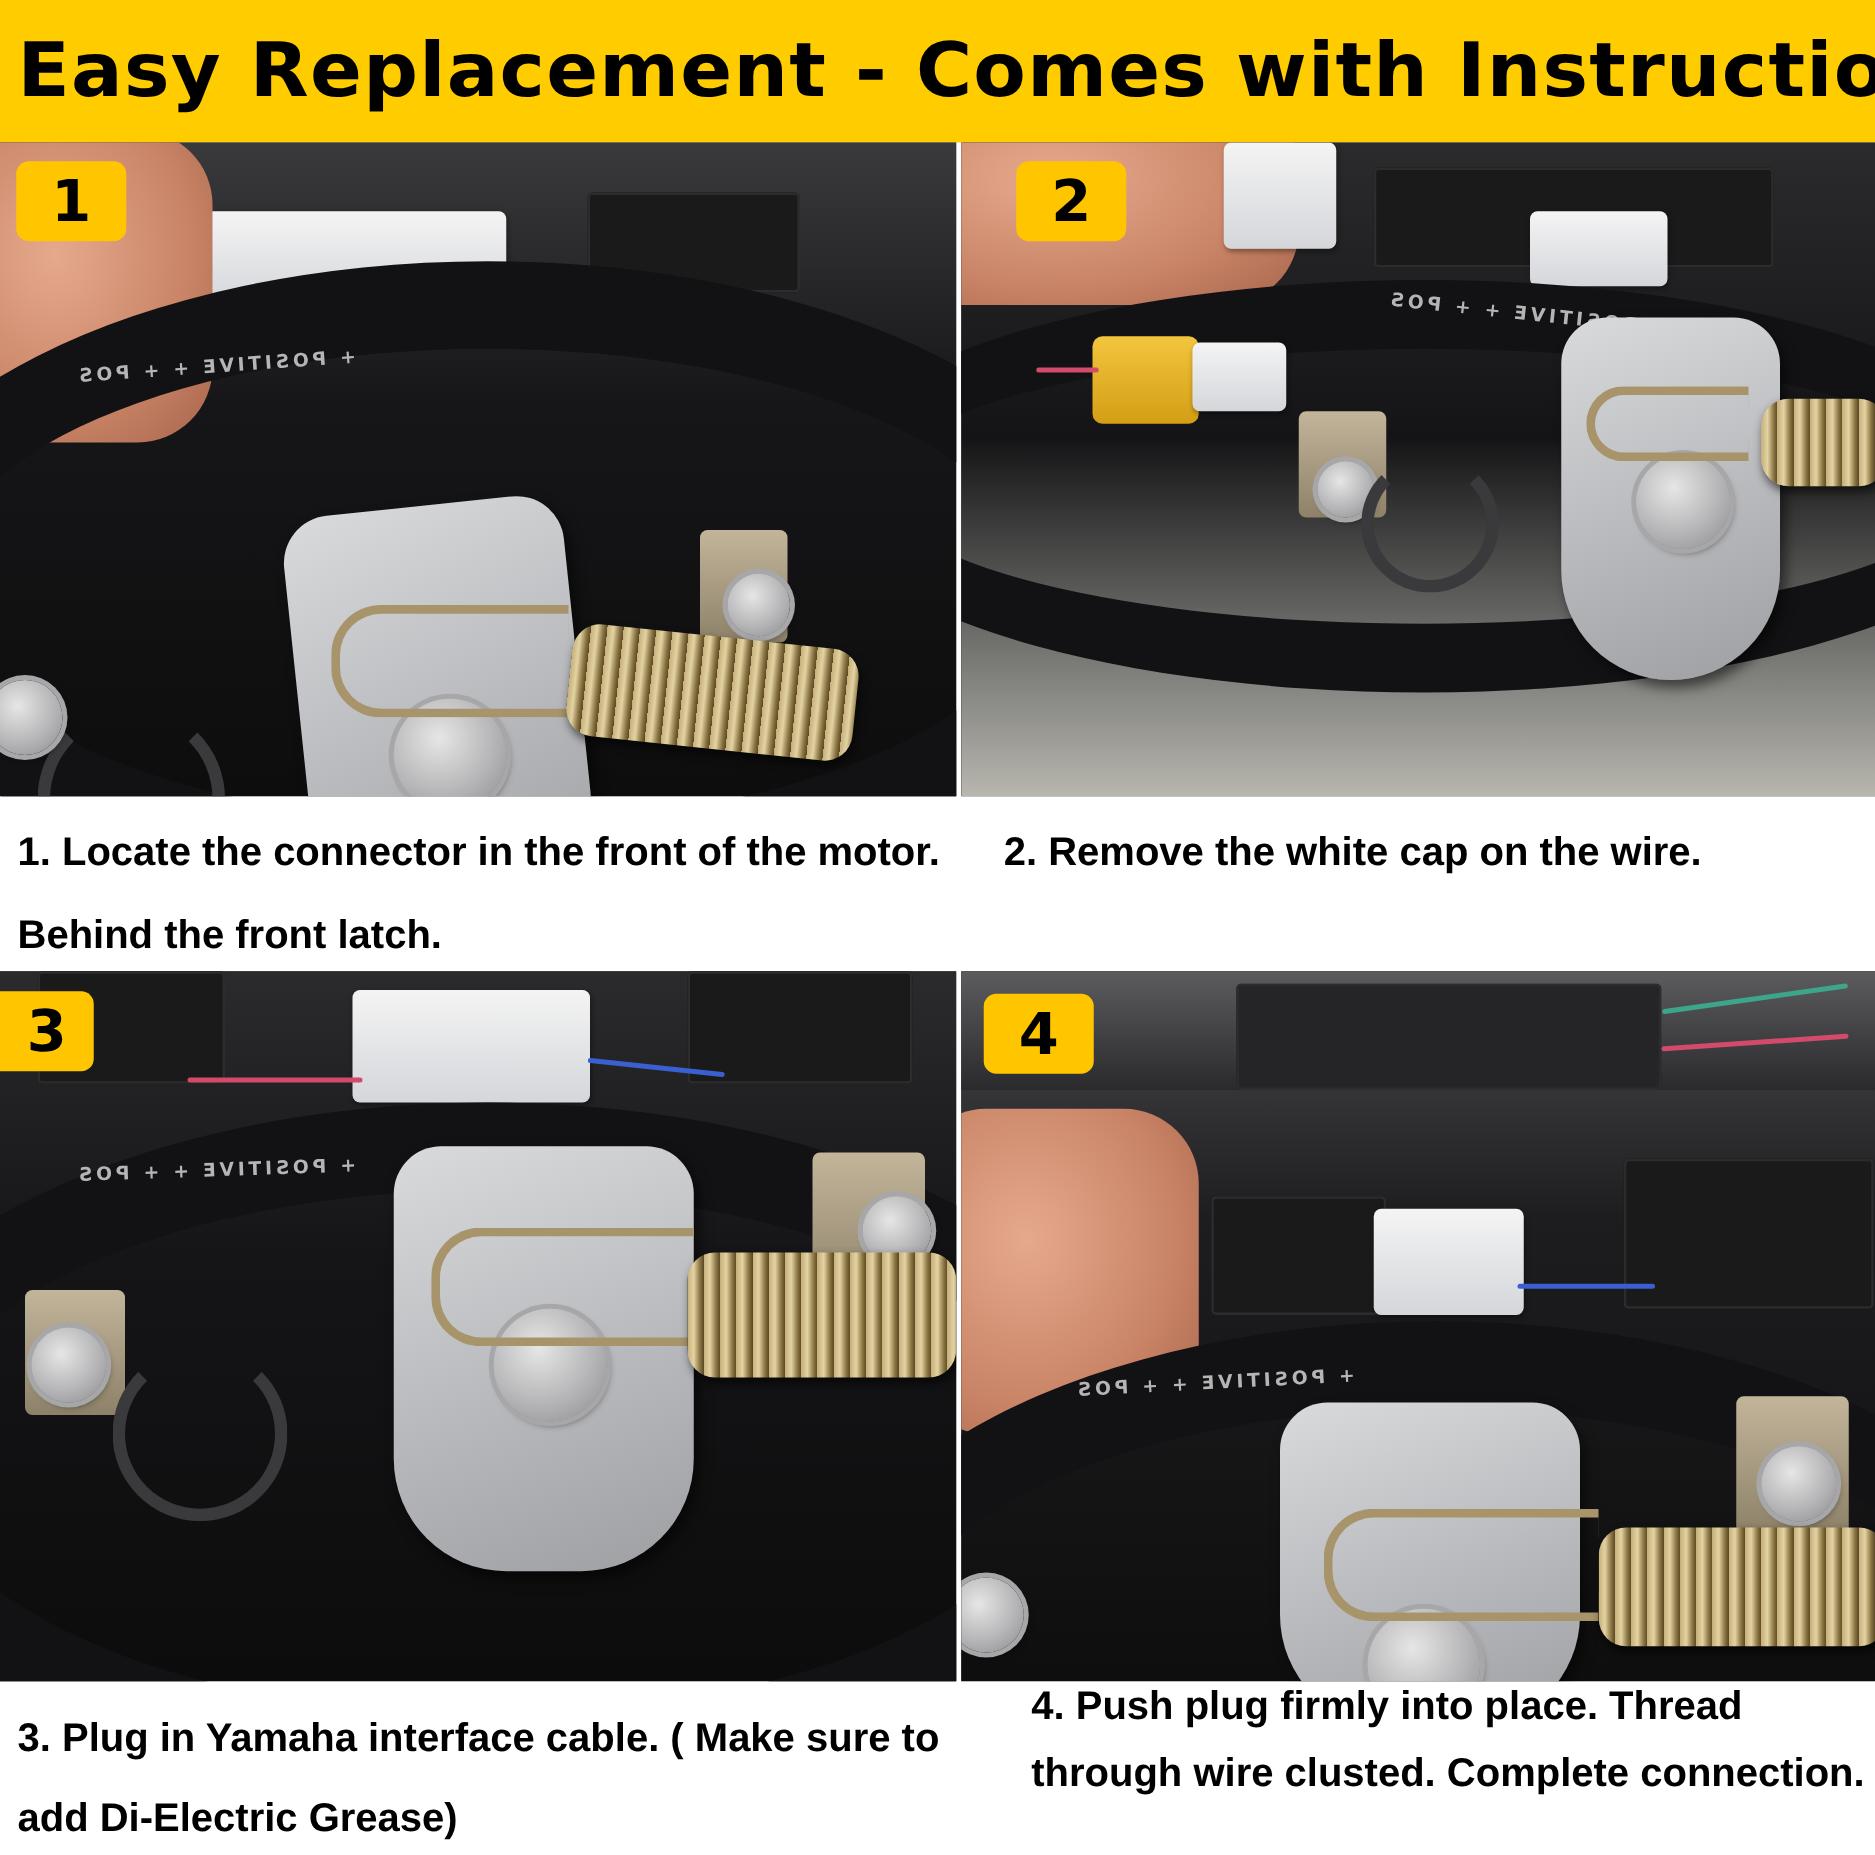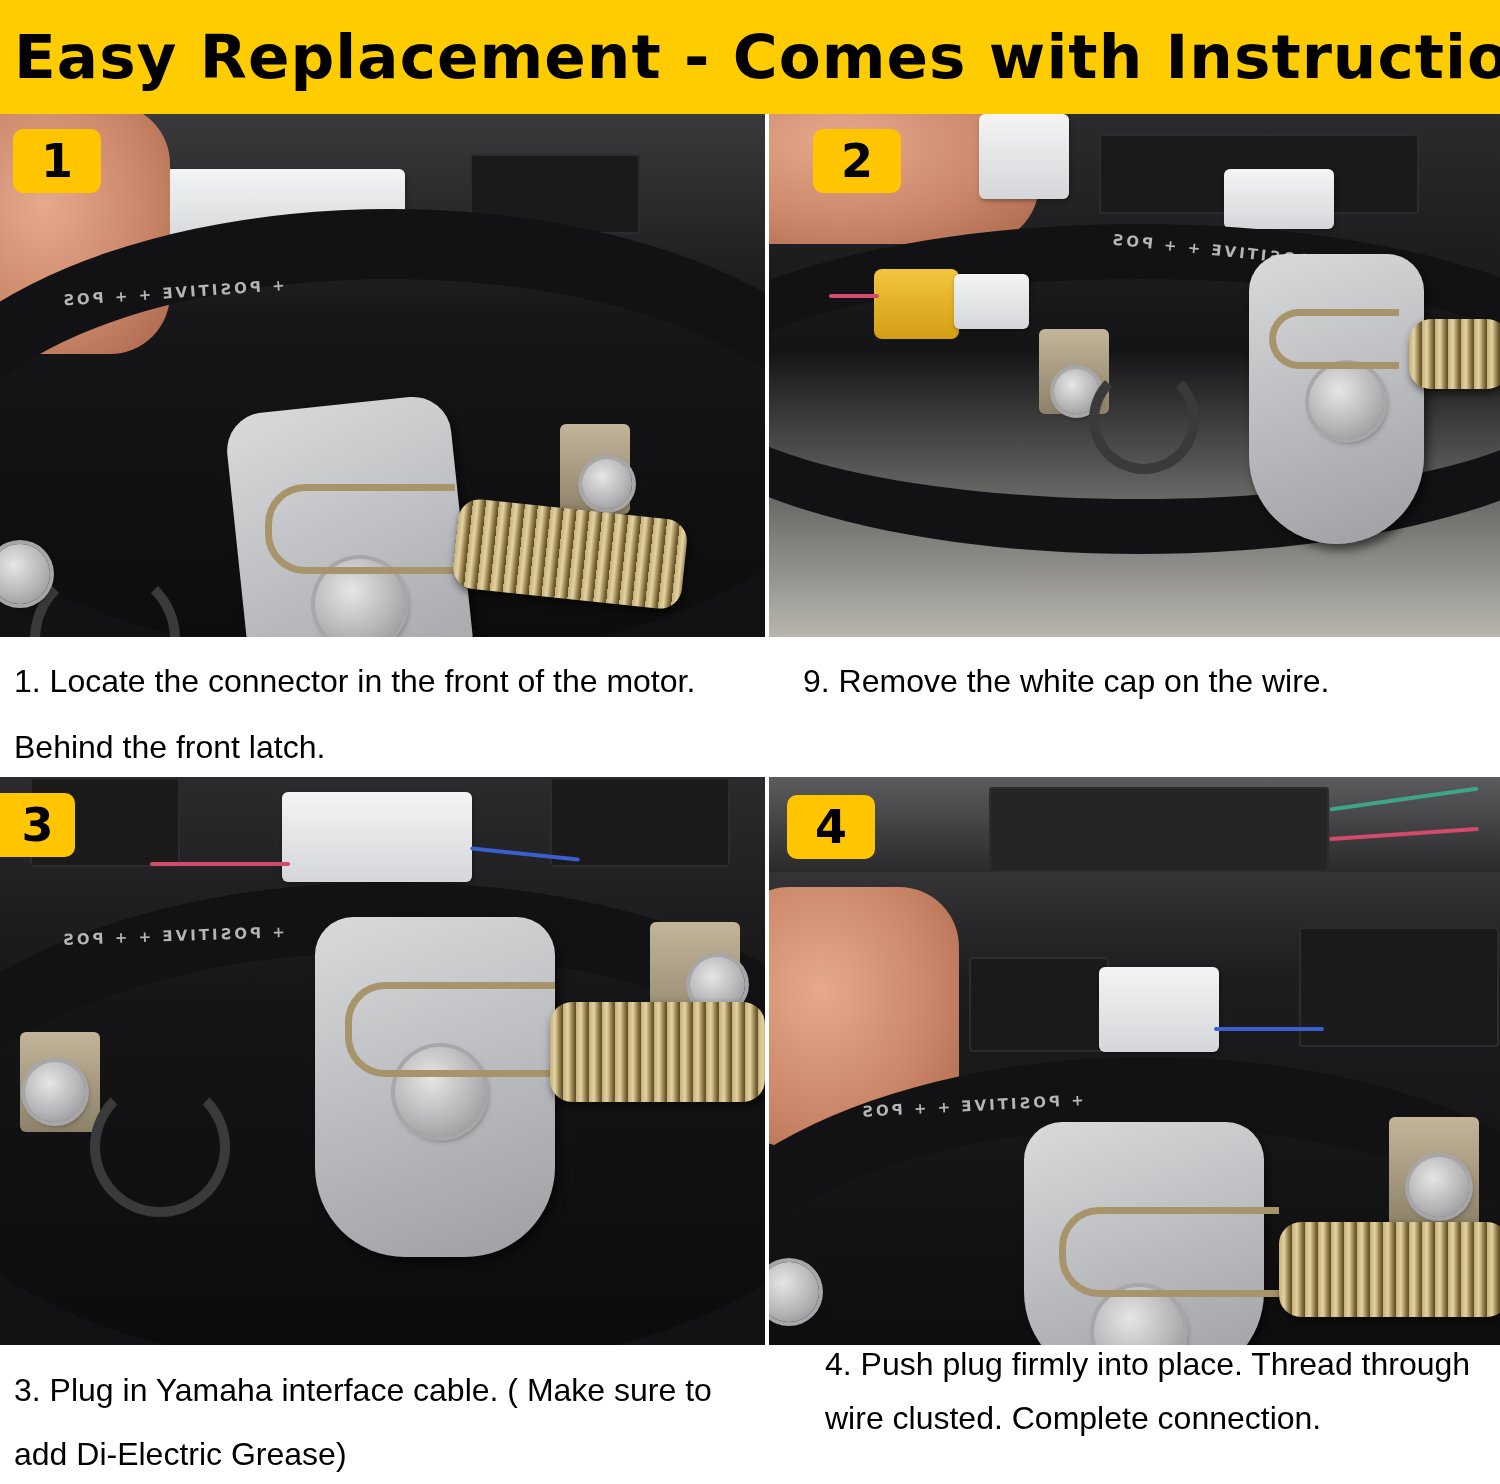--- a/index.html
+++ b/index.html
@@ -44,21 +44,21 @@
       z-index: 5;
     }
     .photo-1 .badge { left: 13px; top: 15px; width: 88px; height: 64px; }
     .photo-2 .badge { left: 44px; top: 15px; width: 88px; height: 64px; }
     .photo-3 .badge { left: 0; top: 16px; width: 75px; height: 64px; border-radius: 0 10px 10px 0; }
     .photo-4 .badge { left: 18px; top: 18px; width: 88px; height: 64px; }
 
     .caption {
       position: absolute;
       font-family: "Liberation Sans", "DejaVu Sans", sans-serif;
-      font-weight: normal;
+      font-weight: bold;
       color: #000;
       font-size: 32px;
     }
     .caption-1 { left: 14px; top: 648px; width: 745px; line-height: 66px; }
     .caption-2 { left: 803px; top: 648px; width: 690px; line-height: 66px; }
     .caption-3 { left: 14px; top: 1358px; width: 745px; line-height: 64px; }
     .caption-4 { left: 825px; top: 1337px; width: 680px; line-height: 54px; }
 
     
     .hose {
@@ -164,21 +164,21 @@
   <div class="bolt" style="left:285px;top:255px;width:45px;height:45px;"></div>
   <div class="ring" style="left:320px;top:250px;width:110px;height:110px;"></div>
   <div class="plate" style="left:480px;top:140px;width:175px;height:290px;"></div>
   <div class="bolt" style="left:540px;top:250px;width:75px;height:75px;"></div>
   <div class="hook" style="left:500px;top:195px;width:130px;height:60px;"></div>
   <div class="spring" style="left:640px;top:205px;width:100px;height:70px;"></div>
   <div class="badge">2</div>
 </div>
 
 <div class="caption caption-1">1. Locate the connector in the front of the motor. Behind the front latch.</div>
-<div class="caption caption-2">9. Remove the white cap on the wire.</div>
+<div class="caption caption-2">2. Remove the white cap on the wire.</div>
 
 <div class="photo photo-3">
   <div class="floor" style="left:0;top:0;width:765px;height:568px;background:linear-gradient(180deg,#2b2b2d 0%,#151517 40%,#0c0c0d 100%);"></div>
   <div class="connector-black" style="left:30px;top:0px;width:150px;height:90px;"></div>
   <div class="connector-black" style="left:550px;top:0px;width:180px;height:90px;"></div>
   <div class="connector-white" style="left:282px;top:15px;width:190px;height:90px;"></div>
   <div class="wire" style="left:150px;top:85px;width:140px;background:#d24b6b;"></div>
   <div class="wire" style="left:470px;top:75px;width:110px;background:#3a5fd0;transform:rotate(6deg);"></div>
   <div class="hose" style="left:-140px;top:105px;width:1060px;height:560px;border-width:70px;"></div>
   <div class="hose-text" style="left:60px;top:150px;transform:rotate(-2deg) scaleX(-1);">+ POSITIVE + + POS</div>

